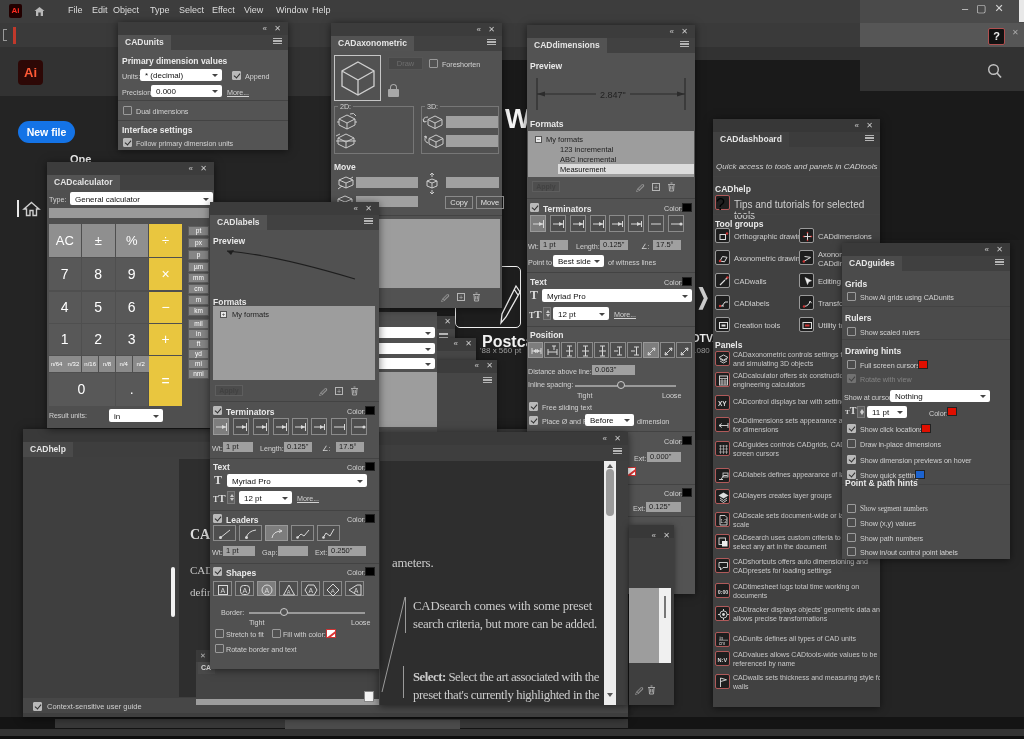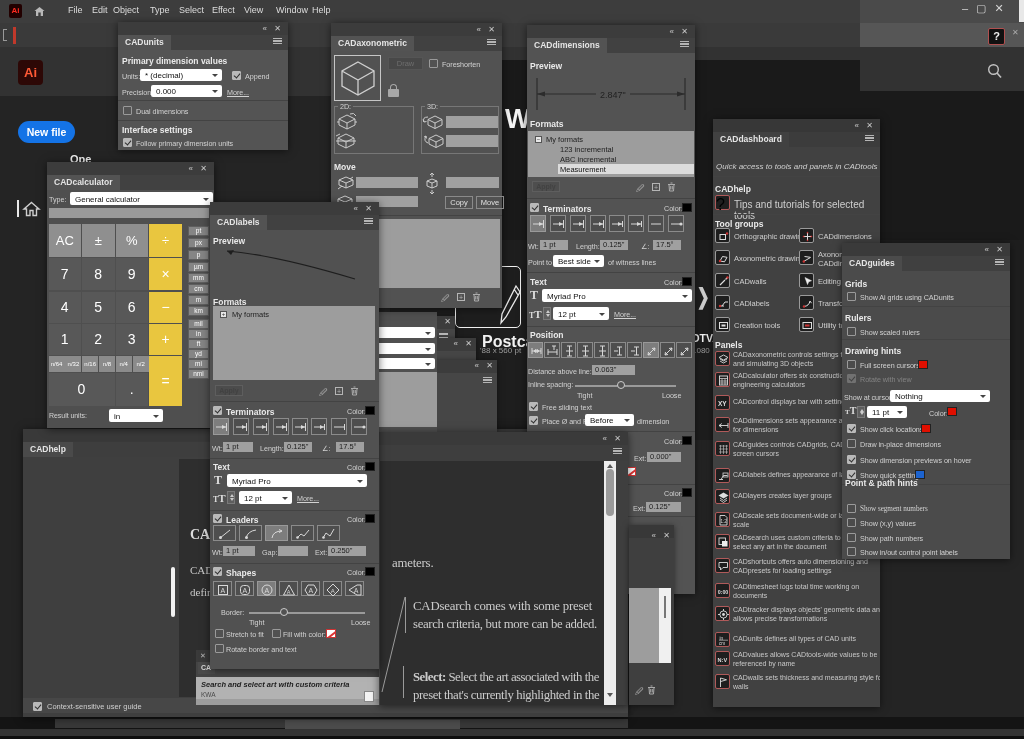--- a/index.html
+++ b/index.html
@@ -114,24 +114,20 @@
   </div>
   <div class="a" style="left:0px;top:269px;width:605px;height:15px;background:#474747;"></div>
   <div class="cb on" style="left:10px;top:273px;"></div>
   <div class="a" style="left:24px;top:273px;color:#cfcfcf;font-size:7.5px;">Context-sensitive user guide</div>
 </div>
 
 <div class="a" style="left:196px;top:650px;width:184px;height:55px;background:#444;">
   <div class="a" style="left:0;top:0;width:184px;height:12px;background:#3a3a3a;"></div>
   <div class="a" style="left:4px;top:2px;color:#bbb;font-size:7px;">✕</div>
   <div class="a" style="left:2px;top:12px;width:17px;height:12px;background:#4a4a4a;color:#ddd;font-size:7px;font-weight:bold;line-height:12px;padding-left:3px;">CA</div>
-  <div class="a" style="left:0px;top:27px;width:184px;height:22px;background:#b2b2b2;">
-     <div class="a" style="left:5px;top:3px;color:#1d1d1d;font-size:7.5px;font-weight:bold;font-style:italic;white-space:nowrap;">Search and select art with custom criteria</div>
-     <div class="a" style="left:5px;top:14px;color:#4a4a4a;font-size:6.5px;">KWA</div>
-  </div>
   <div class="a" style="left:0px;top:49px;width:184px;height:6px;background:#9d9d9d;"></div>
   <div class="a" style="left:168px;top:41px;width:10px;height:11px;background:#f4f4f4;border:1px solid #888;"></div>
 </div>
 
 <div class="a" style="left:392px;top:316px;width:63px;height:116px;background:#464646;box-shadow:0 1px 6px rgba(0,0,0,.5);">
   <div class="a" style="left:0;top:0;right:0;height:13px;background:#3c3c3c;"></div>
   <div class="wins" style="right:3px;">«&nbsp;&nbsp;✕</div>
   <div class="a" style="left:47px;top:17px;width:9px;height:2px;background:#bbb;box-shadow:0 4px 0 #bbb;"></div>
 </div>
 <div class="a" style="left:410px;top:338px;width:66px;height:94px;background:#464646;box-shadow:0 1px 6px rgba(0,0,0,.5);">

